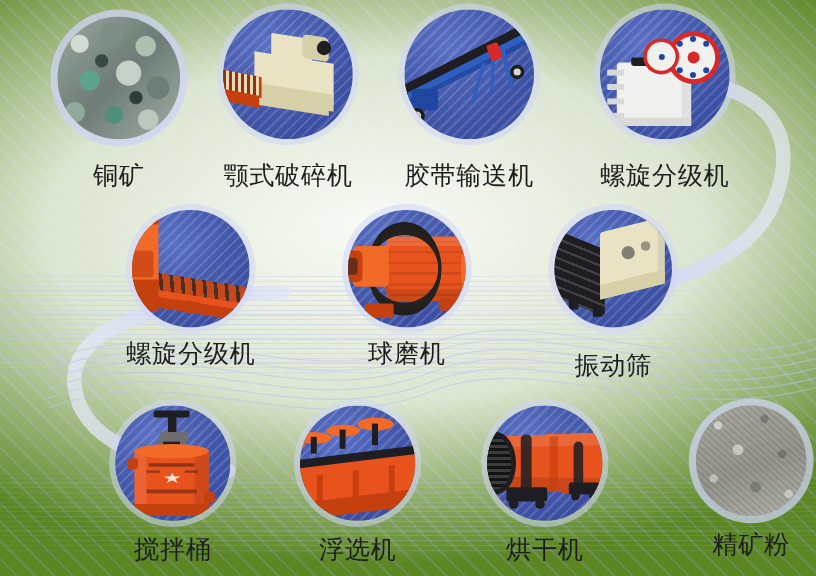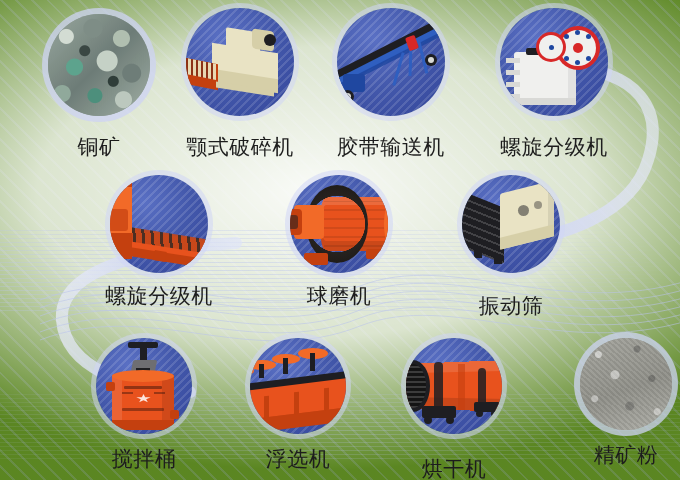--- a/index.html
+++ b/index.html
@@ -394,21 +394,21 @@
         <div class="shp blk" style="left:16px;top:68px;width:34px;height:12px;border-radius:2px;"></div>
         <div class="shp blk" style="left:18px;top:78px;width:8px;height:8px;border-radius:50%;"></div>
         <div class="shp blk" style="left:40px;top:78px;width:8px;height:8px;border-radius:50%;"></div>
         <div class="shp blk" style="left:68px;top:64px;width:26px;height:10px;border-radius:2px;"></div>
         <div class="shp blk" style="left:70px;top:72px;width:7px;height:7px;border-radius:50%;"></div>
         <div class="shp blk" style="left:85px;top:72px;width:7px;height:7px;border-radius:50%;"></div>
 
         <div class="shp or3" style="left:52px;top:26px;width:7px;height:46px;opacity:.6;"></div>
       </div>
     </div>
-    <div class="label" style="left:-16px;top:120px;width:128px;text-align:center;">烘干机</div>
+    <div class="label" style="left:-16px;top:110px;width:128px;text-align:center;">烘干机</div>
   </div>
 
   <div class="node" style="left:580px;top:338px;">
     <div class="disc photo powder" style="width:92px;height:92px;">
       <div class="powder-tex"></div>
     </div>
     <div class="label" style="left:-18px;top:106px;width:128px;">精矿粉</div>
   </div>
 
 </div>

